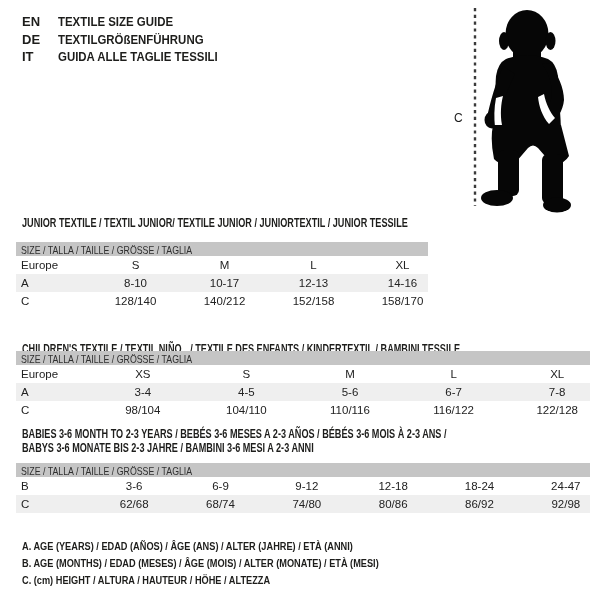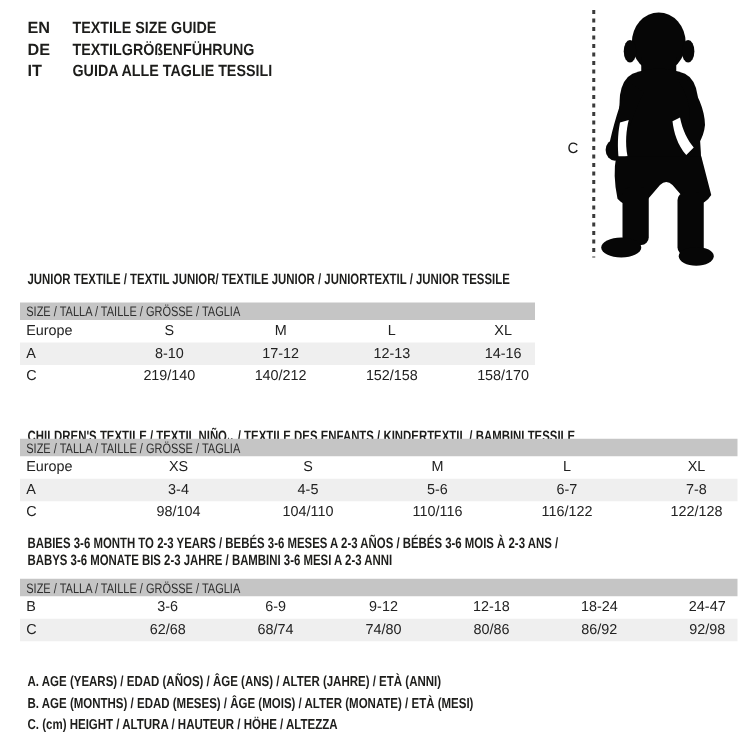--- a/index.html
+++ b/index.html
@@ -98,27 +98,27 @@
     <div class="t-row">
       <span class="t-label">Europe</span>
       <span class="t-cell">S</span>
       <span class="t-cell">M</span>
       <span class="t-cell">L</span>
       <span class="t-cell">XL</span>
     </div>
     <div class="t-row alt">
       <span class="t-label">A</span>
       <span class="t-cell">8-10</span>
-      <span class="t-cell">17-12</span>
+      <span class="t-cell">10-17</span>
       <span class="t-cell">12-13</span>
       <span class="t-cell">14-16</span>
     </div>
     <div class="t-row">
       <span class="t-label">C</span>
-      <span class="t-cell">219/140</span>
+      <span class="t-cell">128/140</span>
       <span class="t-cell">140/212</span>
       <span class="t-cell">152/158</span>
       <span class="t-cell">158/170</span>
     </div>
   </div>
 
   <div class="sec-title st2">
     <span class="cond"><span>CHILDREN'S TEXTILE / TEXTIL NIÑO</span><span class="sub">/A</span><span> / TEXTILE DES ENFANTS / KINDERTEXTIL / BAMBINI TESSILE</span></span>
   </div>
   <div class="size-table t2">

